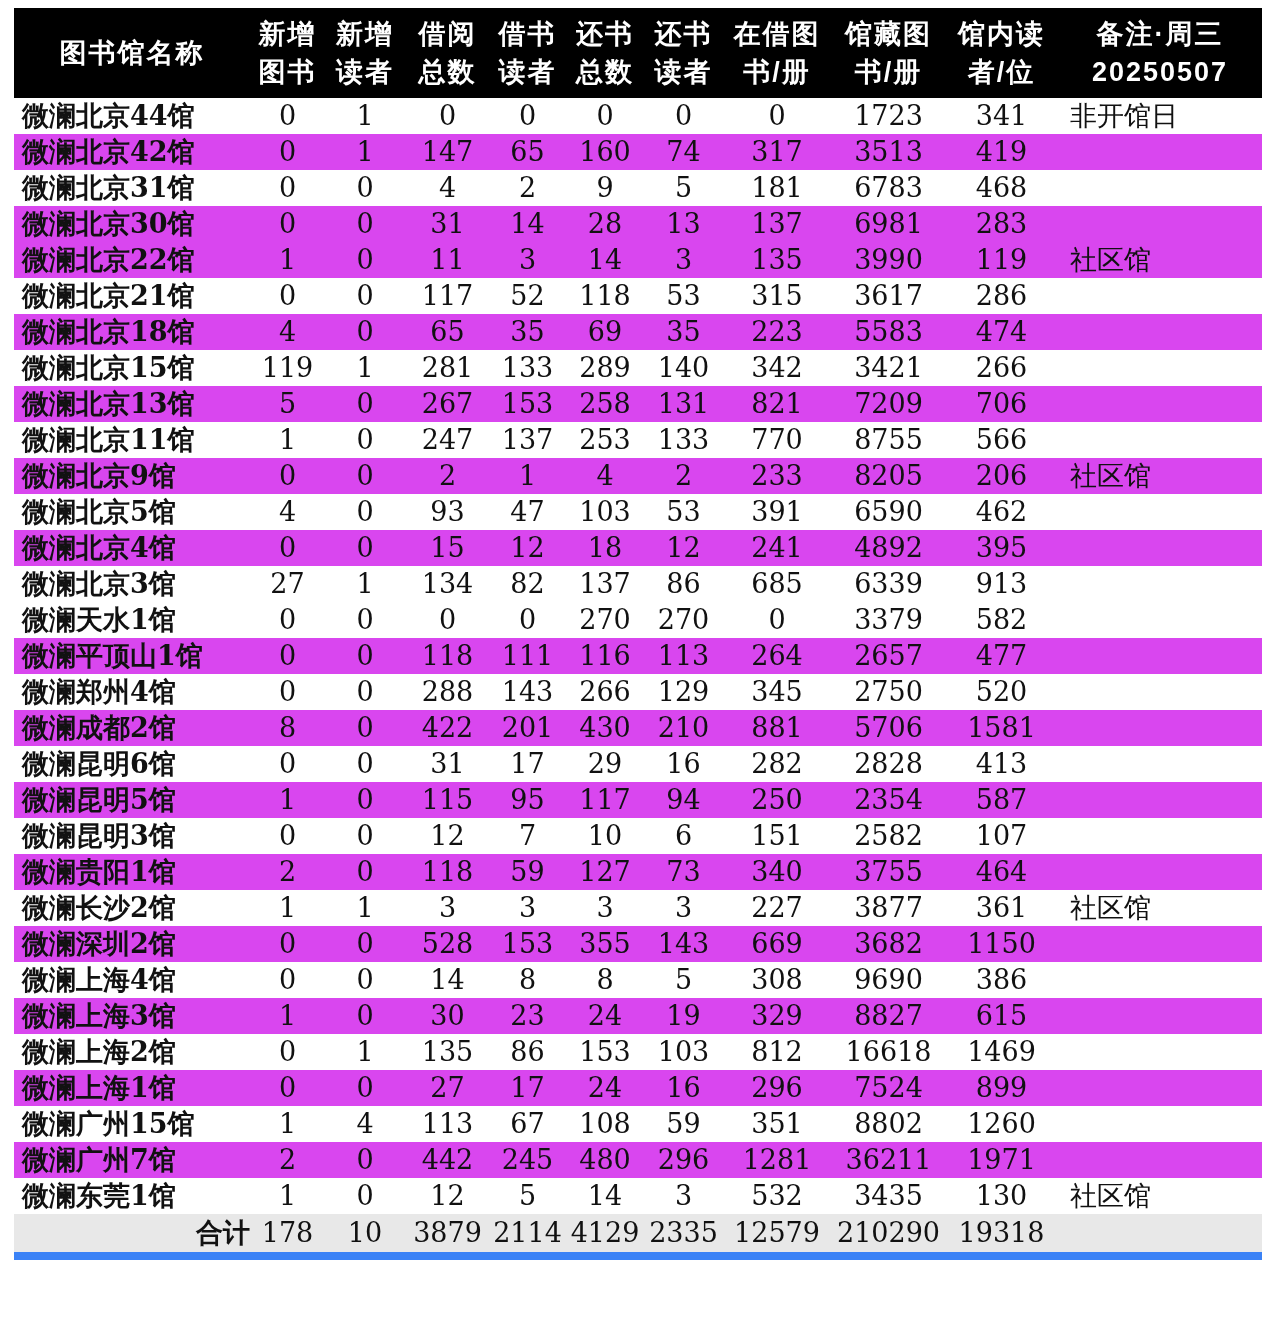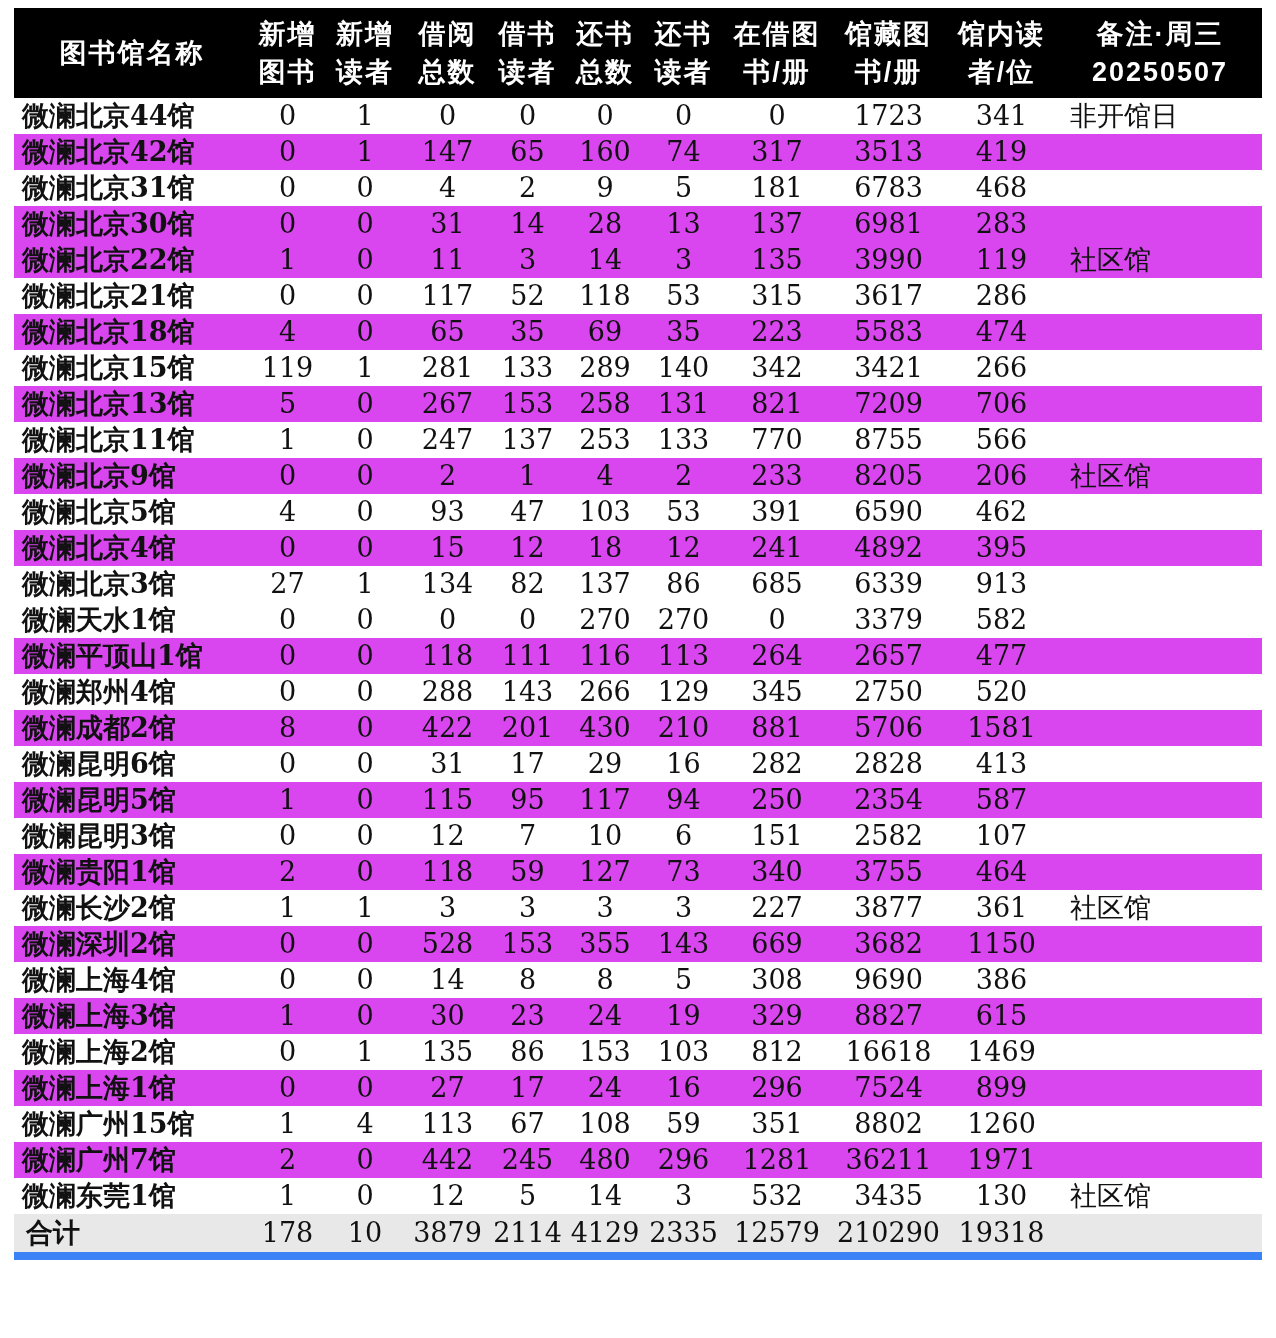--- a/index.html
+++ b/index.html
@@ -17,21 +17,21 @@
   tbody td, tfoot td{
     font-size:27px;height:36px;line-height:36px;padding:0;
     text-align:center;white-space:nowrap;overflow:hidden;
   }
   tbody tr.odd{background:#ffffff;}
   tbody tr.even{background:#d946ef;}
   tfoot tr{background:#e8e8e8;}
   tfoot td{height:38px;line-height:38px;}
   td.name{text-align:left;padding-left:8px;font-weight:bold;}
   td.remark{text-align:left;padding-left:12px;}
-  td.total-label{text-align:left;padding-left:12px;margin-left:33px;}
+  td.total-label{text-align:right;padding-left:12px;margin-left:33px;}
 </style>
 </head>
 <body>
 
 <div class="sheet">
   <table>
     <colgroup>
       <col style="width:236px">
         <col style="width:75px">
         <col style="width:80px">

